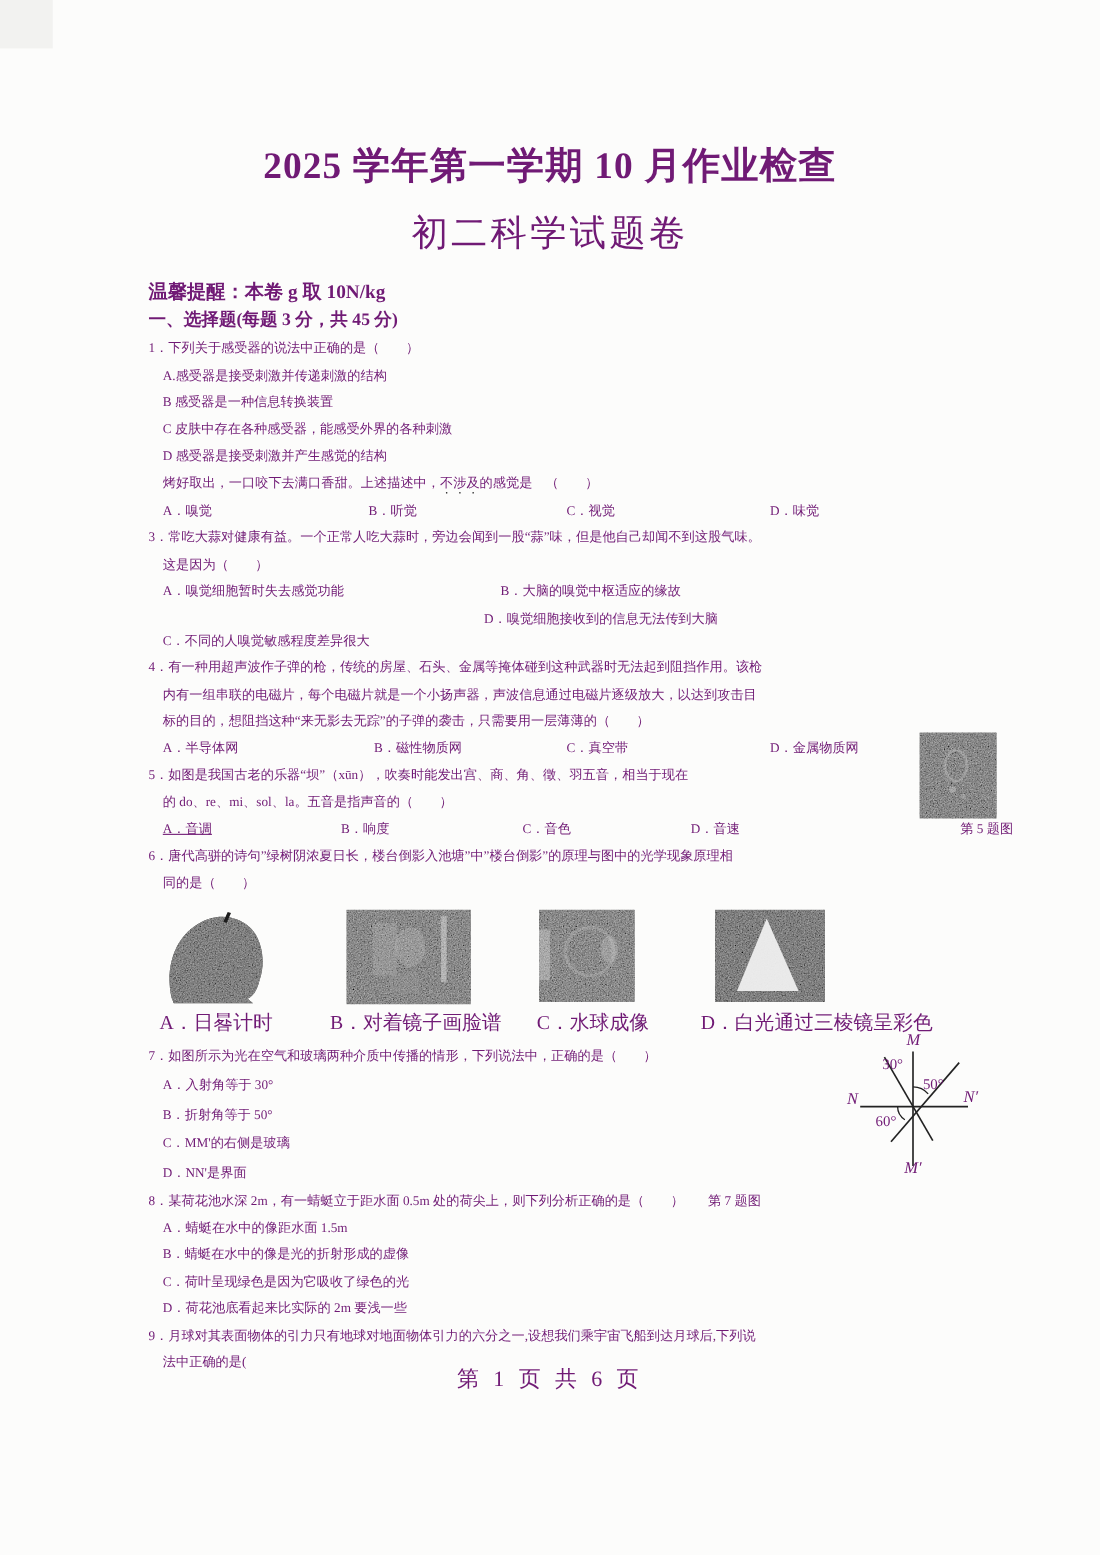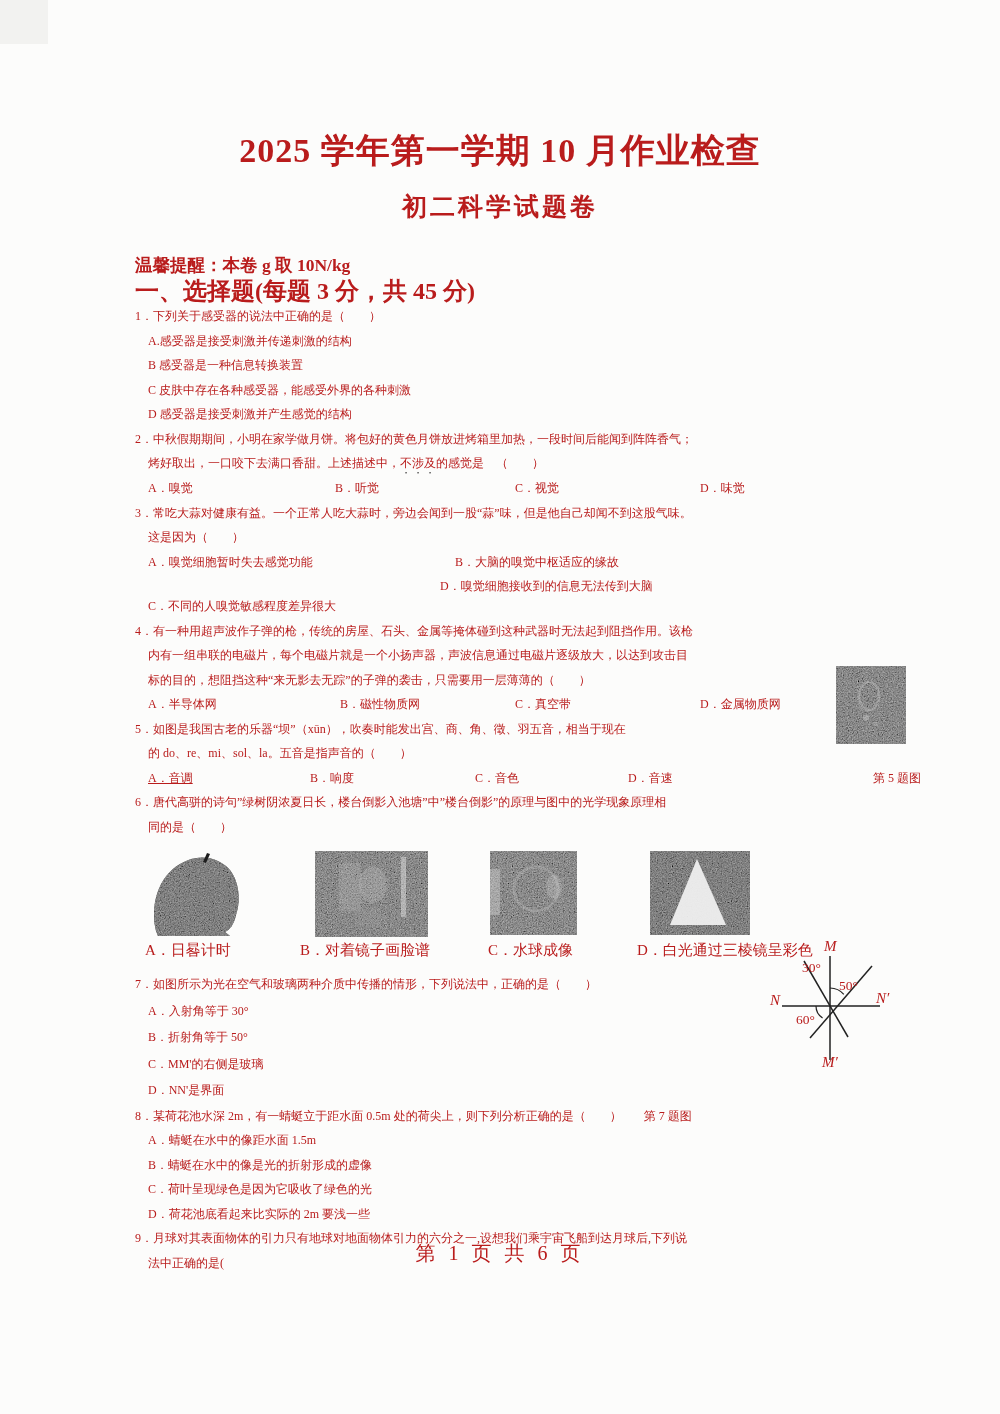--- a/index.html
+++ b/index.html
@@ -1,49 +1,49 @@
 <!DOCTYPE html>
 <html><head>
 <meta charset="utf-8">
 <style>
   html,body{margin:0;padding:0;background:#ffffff;}
   .sheet{
     position:relative;width:1000px;height:1414px;overflow:hidden;
     background:#fcfcfb;
     font-family:"Liberation Serif","DejaVu Serif",serif;
-    color:#b91c1c;
+    color:#701a75;
   }
   .corner-shade{position:absolute;left:0;top:0;width:48px;height:44px;background:#f2f2f0;}
   .titles{position:absolute;top:128px;left:0;right:0;text-align:center;}
   .title1{font-size:34px;font-weight:bold;letter-spacing:1px;margin:0;}
-  .title2{font-size:25px;font-weight:bold;letter-spacing:3px;margin:16px 0 0 0;}
+  .title2{font-size:33px;font-weight:normal;letter-spacing:3px;margin:16px 0 0 0;}
   .content{position:absolute;left:135px;top:252px;width:790px;}
   .ln{font-size:12px;line-height:24.5px;white-space:nowrap;}
   .b{font-weight:bold;}
   .notice{font-size:17.5px;line-height:26px;}
-  .sect{font-size:24px;line-height:26px;}
+  .sect{font-size:16px;line-height:26px;}
   .ind{padding-left:13px;}
   .row{display:flex;}
   .q2row span:nth-child(1){width:187px;} .q2row span:nth-child(2){width:180px;} .q2row span:nth-child(3){width:185px;}
   .q3row1 span:nth-child(1){width:307px;}
   .q3row2 span:nth-child(1){width:292px;margin-top:20px;}
   .q4row span:nth-child(1){width:192px;} .q4row span:nth-child(2){width:175px;} .q4row span:nth-child(3){width:185px;}
   .q5row span:nth-child(1){width:162px;text-decoration:underline;} .q5row span:nth-child(2){width:165px;} .q5row span:nth-child(3){width:153px;}
   .fig-cap-inline{margin-left:auto;padding-right:4px;}
   .q8cap{margin-left:22px;}
   .emph{
     text-emphasis:filled dot #1b1b1b;text-emphasis-position:under right;
     -webkit-text-emphasis:filled dot #1b1b1b;-webkit-text-emphasis-position:under;
   }
   .q7opts .ln{line-height:26.5px;}
   
   .picstrip{position:relative;height:124px;margin-top:8px;}
   .pic{position:absolute;top:4px;}
   .pic-a{left:13px;}  .pic-b{left:180px;} .pic-c{left:355px;} .pic-d{left:515px;}
-  .piclabel{position:absolute;top:94px;font-size:15px;white-space:nowrap;}
+  .piclabel{position:absolute;top:94px;font-size:18px;white-space:nowrap;}
   .pl-a{left:10px;} .pl-b{left:165px;} .pl-c{left:353px;} .pl-d{left:502px;}
   
   .fig5{position:absolute;left:836px;top:666px;}
   .fig7{position:absolute;left:772px;top:942px;width:122px;height:132px;}
   .fig7 svg{position:absolute;left:0;top:0;}
   .raylab{position:absolute;font-style:italic;font-size:15px;white-space:nowrap;}
   .anglab{position:absolute;font-style:normal;font-size:13.5px;white-space:nowrap;}
   .footer{position:absolute;left:0;right:0;top:1240px;text-align:center;font-size:20px;letter-spacing:4px;}
 </style>
 </head>
@@ -72,21 +72,20 @@
 
     <div>
       <div class="ln">1．下列关于感受器的说法中正确的是（　　）</div>
       <div class="ln ind">A.感受器是接受刺激并传递刺激的结构</div>
       <div class="ln ind">B 感受器是一种信息转换装置</div>
       <div class="ln ind">C 皮肤中存在各种感受器，能感受外界的各种刺激</div>
       <div class="ln ind">D 感受器是接受刺激并产生感觉的结构</div>
     </div>
 
     <div>
-      <div class="ln">2．中秋假期期间，小明在家学做月饼。将包好的黄色月饼放进烤箱里加热，一段时间后能闻到阵阵香气；</div>
       <div class="ln ind"><span>烤好取出，一口咬下去满口香甜。上述描述中，</span><span class="emph">不涉及</span><span>的感觉是　（　　）</span></div>
       <div class="ln ind row q2row">
         <span>A．嗅觉</span>
           <span>B．听觉</span>
           <span>C．视觉</span>
           <span>D．味觉</span>
       </div>
     </div>
 
     <div>

